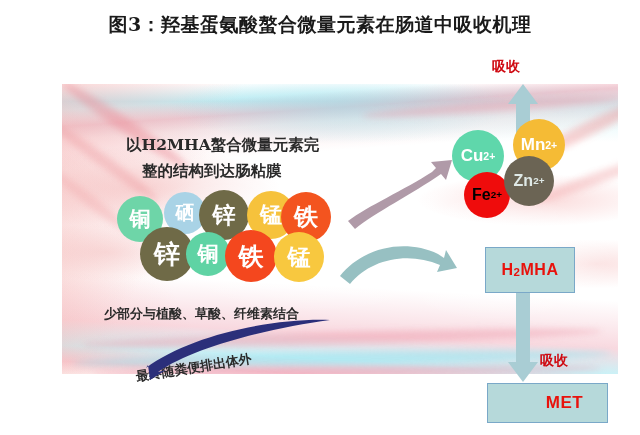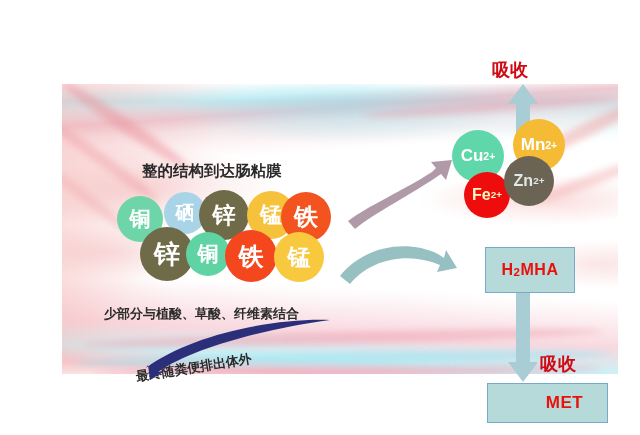--- a/index.html
+++ b/index.html
@@ -110,49 +110,51 @@
     color:#e8120c;font-weight:bold;
     font-family:"Liberation Sans","DejaVu Sans",sans-serif;
     letter-spacing:0.5px;
   }
   .chem-box sub{font-size:0.72em;vertical-align:baseline;line-height:0;position:relative;top:2px;}
 
   
   .abs-label{
     position:absolute;color:#cf0a12;font-weight:bold;
     font-family:Liberation Sans, sans-serif;
-    font-size:18px;white-space:nowrap;text-align:center;
+    font-size:14px;white-space:nowrap;text-align:center;
   }
 
   svg.ovl{position:absolute;left:0;top:0;width:640px;height:435px;pointer-events:none;}
 </style>
 </head>
 <body>
 
 <div id="stage">
 
+  <div class="title">图3：羟基蛋氨酸螯合微量元素在肠道中吸收机理</div>
 
   <div class="bg-photo">
     <div class="bg-layer bg-l1"></div>
     <div class="bg-layer bg-l2"></div>
     <div class="bg-layer bg-l3"></div>
     <div class="bg-layer bg-l4"></div>
     <div class="bg-layer bg-l5"></div>
     <div class="bg-layer bg-l6"></div>
     <div class="bg-streak" style="left:-12px;top:34px;width:150px;height:14px;background:rgba(234,140,150,0.45);transform:rotate(34deg);"></div>
     <div class="bg-streak" style="left:-22px;top:72px;width:130px;height:12px;background:rgba(238,156,160,0.40);transform:rotate(36deg);"></div>
     <div class="bg-streak" style="left:-26px;top:112px;width:110px;height:11px;background:rgba(240,166,170,0.36);transform:rotate(38deg);"></div>
     <div class="bg-streak" style="left:452px;top:40px;width:140px;height:14px;background:rgba(238,148,150,0.42);transform:rotate(-26deg);"></div>
     <div class="bg-streak" style="left:470px;top:90px;width:120px;height:12px;background:rgba(240,158,160,0.38);transform:rotate(-20deg);"></div>
     <div class="bg-streak" style="left:300px;top:18px;width:260px;height:10px;background:rgba(236,150,166,0.40);transform:rotate(-4deg);"></div>
     <div class="bg-streak" style="left:20px;top:248px;width:520px;height:12px;background:rgba(237,150,168,0.42);transform:rotate(-1.5deg);"></div>
     <div class="bg-streak" style="left:10px;top:268px;width:540px;height:13px;background:rgba(150,225,238,0.50);transform:rotate(-1deg);"></div>
     <div class="bg-streak" style="left:30px;top:282px;width:510px;height:10px;background:rgba(238,150,170,0.45);transform:rotate(-0.6deg);"></div>
   </div>
 
+  <div class="cn-headline" style="left:126px;top:132px;">以H2MHA螯合微量元素完</div>
   <div class="cn-headline" style="left:142px;top:158px;">整的结构到达肠粘膜</div>
 
   <div id="element-cluster">
       <div class="el-bubble" style="left: 117px; top: 196px; width: 46px; height: 46px; background: rgb(110, 213, 168); font-size: 21px; z-index: 10;">
         <span>铜</span>
       </div>
       <div class="el-bubble" style="left: 164px; top: 192px; width: 42px; height: 42px; background: rgb(169, 211, 230); font-size: 19px; z-index: 11;">
         <span>硒</span>
       </div>
       <div class="el-bubble" style="left: 199px; top: 190px; width: 50px; height: 50px; background: rgb(111, 106, 71); font-size: 23px; z-index: 12;">
@@ -183,21 +185,21 @@
 
   <div id="ion-cluster">
       <div class="ion" style="left: 452px; top: 130px; width: 52px; height: 52px; background: rgb(95, 215, 171); color: rgb(255, 255, 255); font-size: 17px; z-index: 20; align-items: center;">
         <span>Cu</span>
         <sup>2+</sup>
       </div>
       <div class="ion" style="left: 513px; top: 119px; width: 52px; height: 52px; background: rgb(245, 187, 53); color: rgb(255, 255, 255); font-size: 17px; z-index: 21;">
         <span>Mn</span>
         <sup>2+</sup>
       </div>
-      <div class="ion" style="left: 464px; top: 172px; width: 46px; height: 46px; background: rgb(239, 12, 12); color: #fef9c3; font-size: 16px; z-index: 32;">
+      <div class="ion" style="left: 464px; top: 172px; width: 46px; height: 46px; background: rgb(239, 12, 12); color: #000000; font-size: 16px; z-index: 32;">
         <span>Fe</span>
         <sup>2+</sup>
       </div>
       <div class="ion" style="left: 504px; top: 156px; width: 50px; height: 50px; background: rgb(107, 100, 84); color: rgb(223, 233, 230); font-size: 16px; z-index: 33;">
         <span>Zn</span>
         <sup>2+</sup>
       </div>
     </div>
 
   <div id="box-layer">

